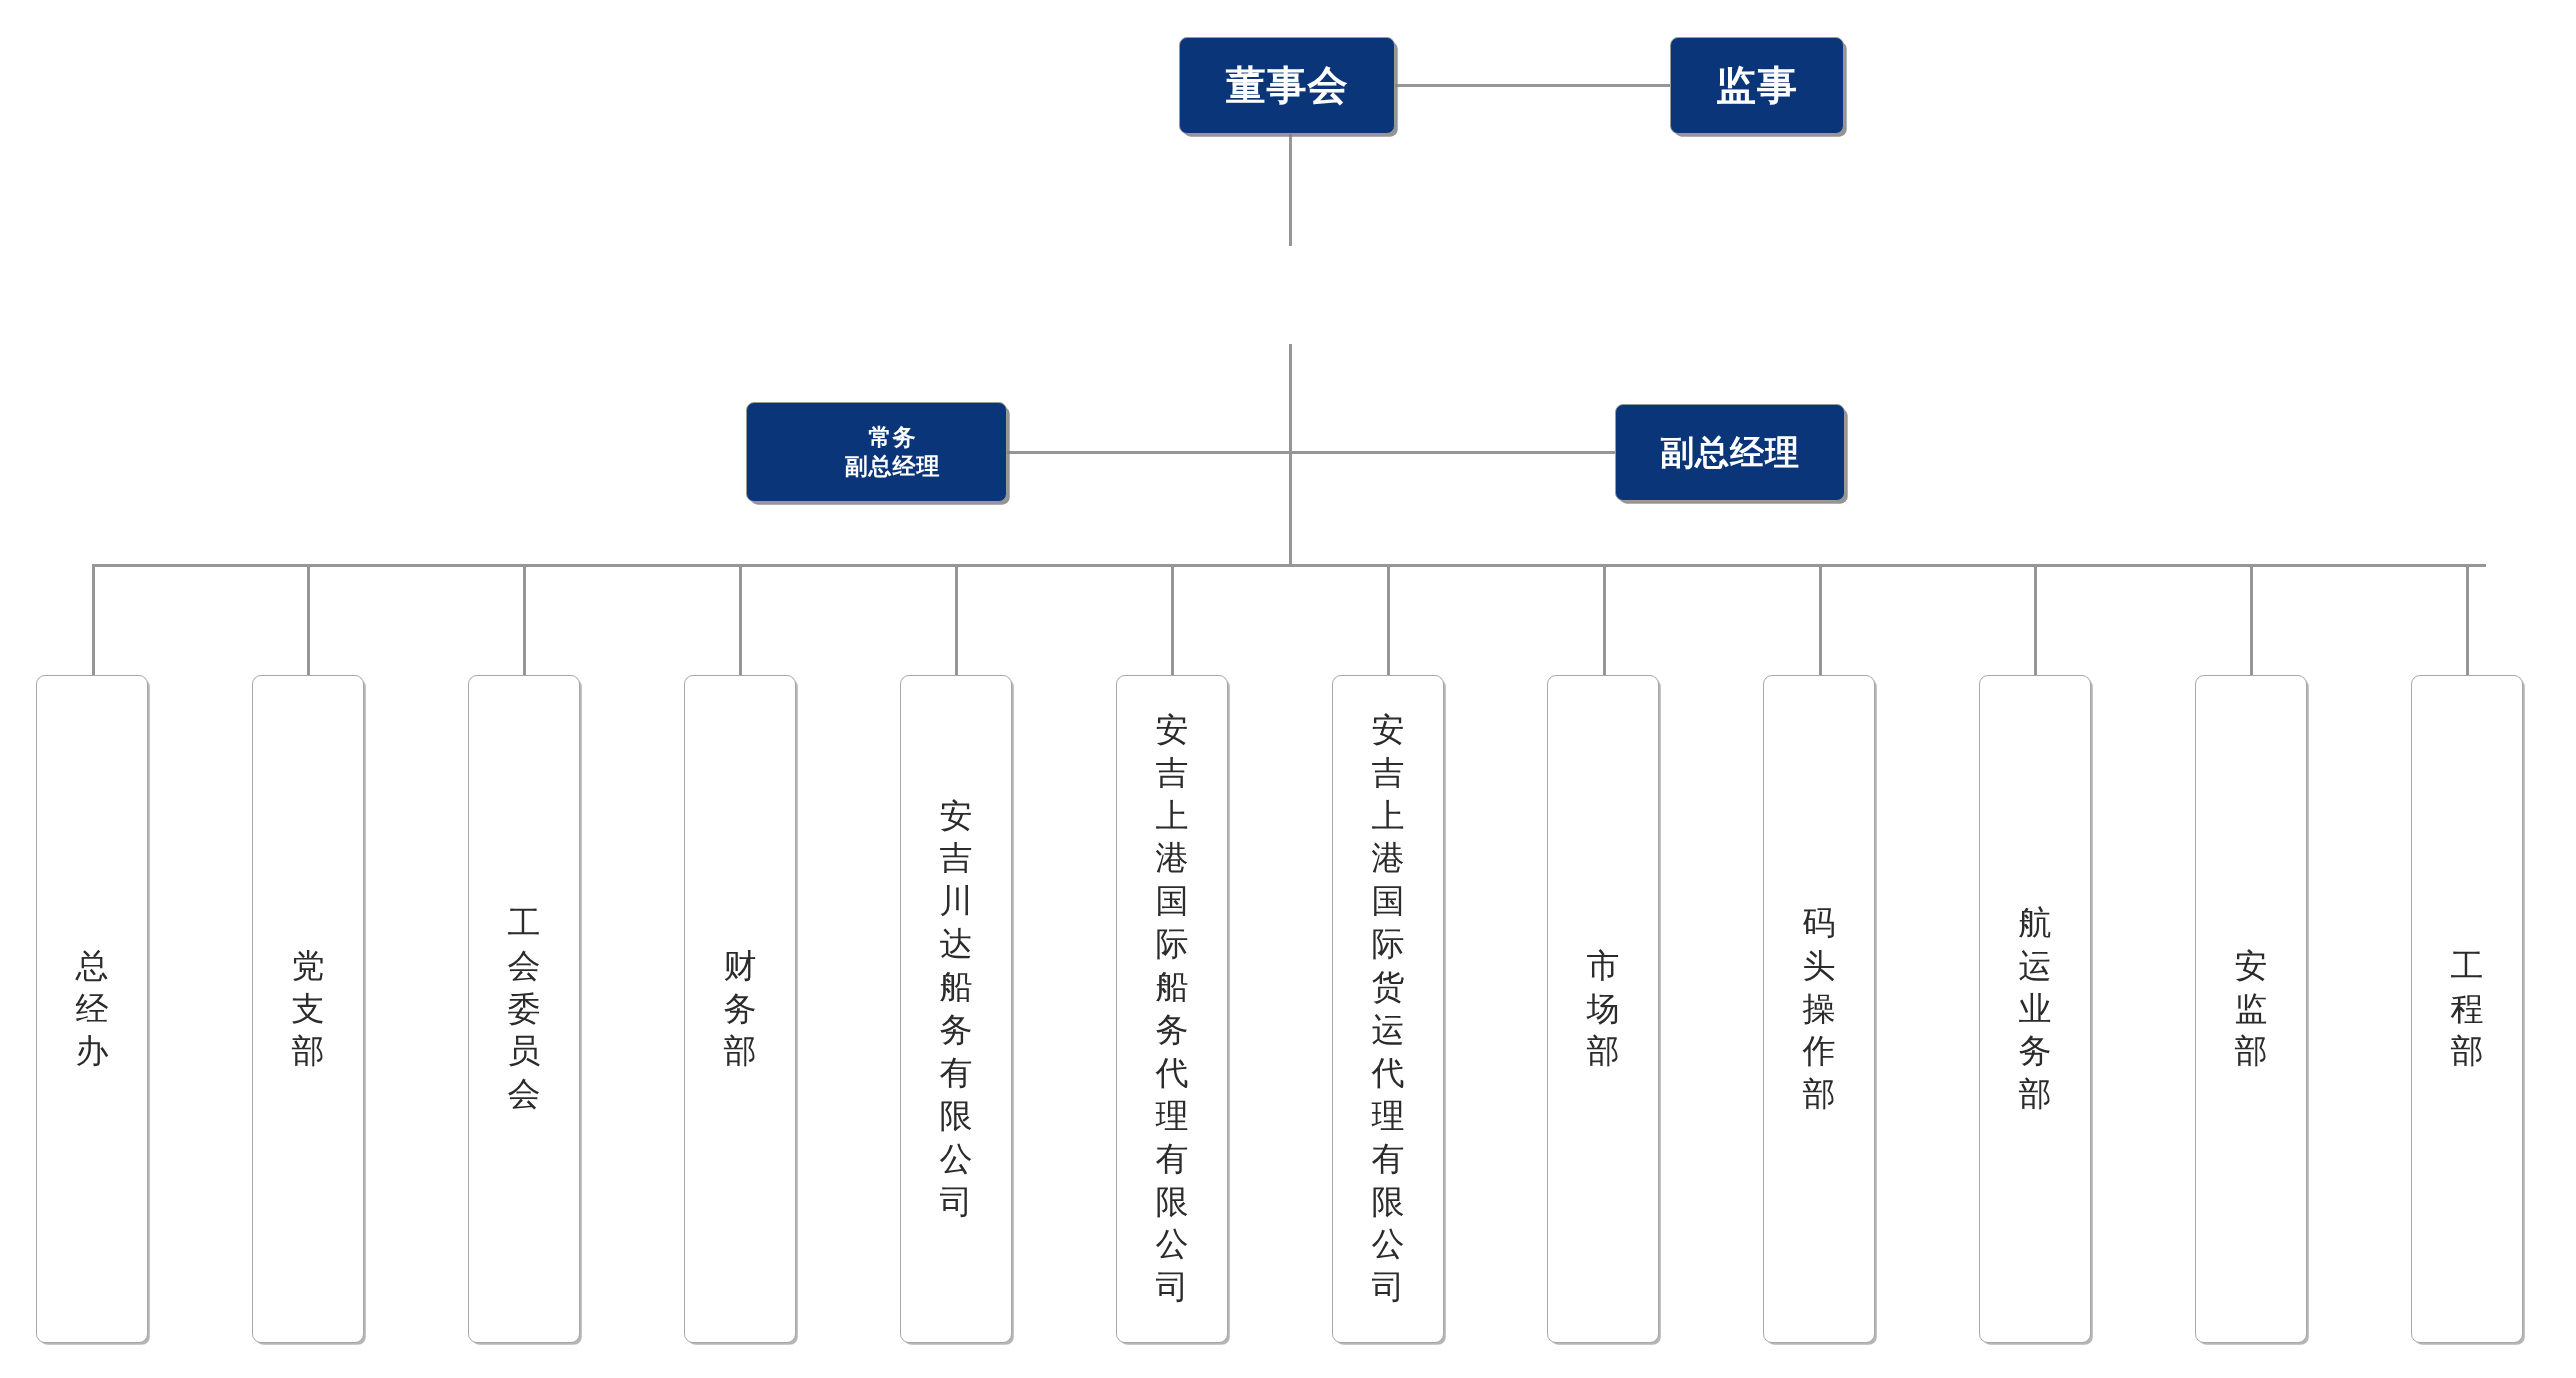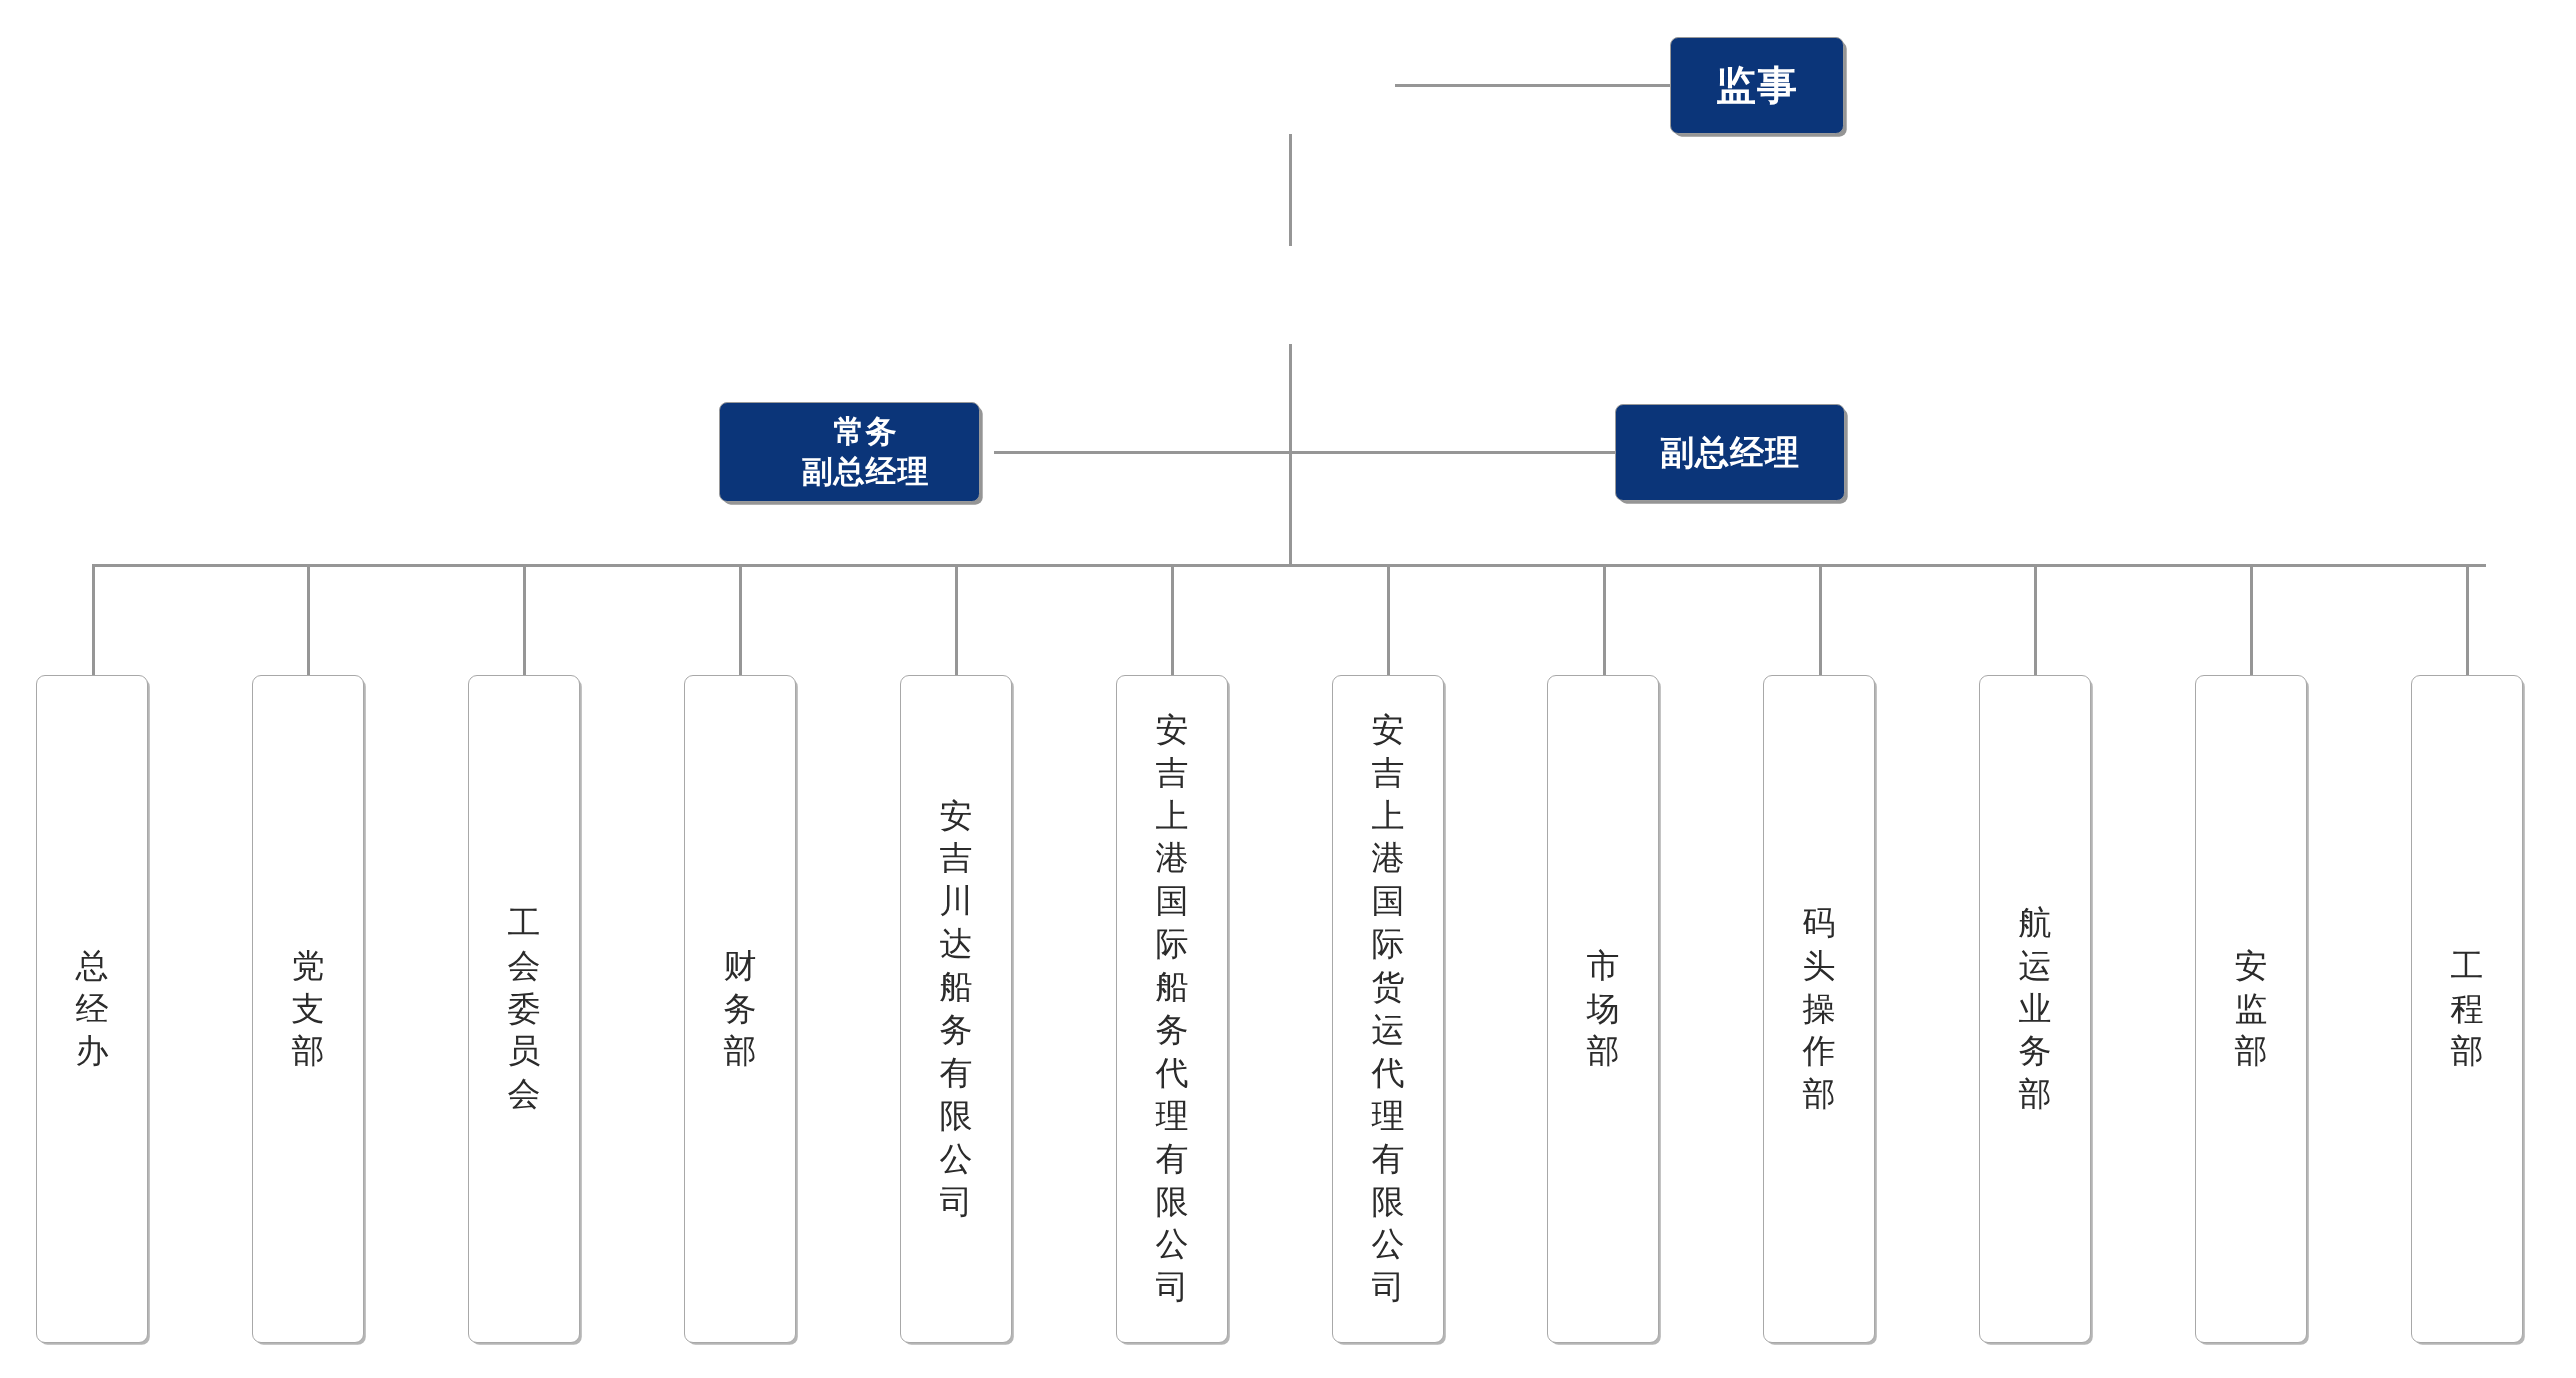--- a/index.html
+++ b/index.html
@@ -88,24 +88,27 @@
     <div class="line line-v" style="left: 523px; top: 564px; height: 111px;"></div>
     <div class="line line-v" style="left: 739px; top: 564px; height: 111px;"></div>
     <div class="line line-v" style="left: 955px; top: 564px; height: 111px;"></div>
     <div class="line line-v" style="left: 1171px; top: 564px; height: 111px;"></div>
     <div class="line line-v" style="left: 1387px; top: 564px; height: 111px;"></div>
     <div class="line line-v" style="left: 1603px; top: 564px; height: 111px;"></div>
     <div class="line line-v" style="left: 1819px; top: 564px; height: 111px;"></div>
     <div class="line line-v" style="left: 2034px; top: 564px; height: 111px;"></div>
     <div class="line line-v" style="left: 2250px; top: 564px; height: 111px;"></div>
     <div class="line line-v" style="left: 2466px; top: 564px; height: 111px;"></div>
+    <div class="exec-box" style="left: 1179px; top: 37px; width: 216px; height: 97px; font-size: 40px;">
+      <span class="exec-label">董事会</span>
+    </div>
     <div class="exec-box" style="left: 1670px; top: 37px; width: 174px; height: 97px; font-size: 40px; font-family: Liberation Serif, serif;">
       <span class="exec-label">监事</span>
     </div>
-    <div class="exec-box" style="left: 719px; top: 402px; width: 261px; height: 100px; font-size: 31px; padding-left: 32px;">
+    <div class="exec-box" style="left: 746px; top: 402px; width: 261px; height: 100px; font-size: 23px; padding-left: 32px;">
       <span class="exec-label">常务
 副总经理</span>
     </div>
     <div class="exec-box" style="left: 1615px; top: 404px; width: 230px; height: 97px; font-size: 34px;">
       <span class="exec-label">副总经理</span>
     </div>
     <div class="dept-box" style="left: 36px; top: 675px; width: 112px; height: 668px;">
       <span class="dept-label">总
 经
 办</span>

